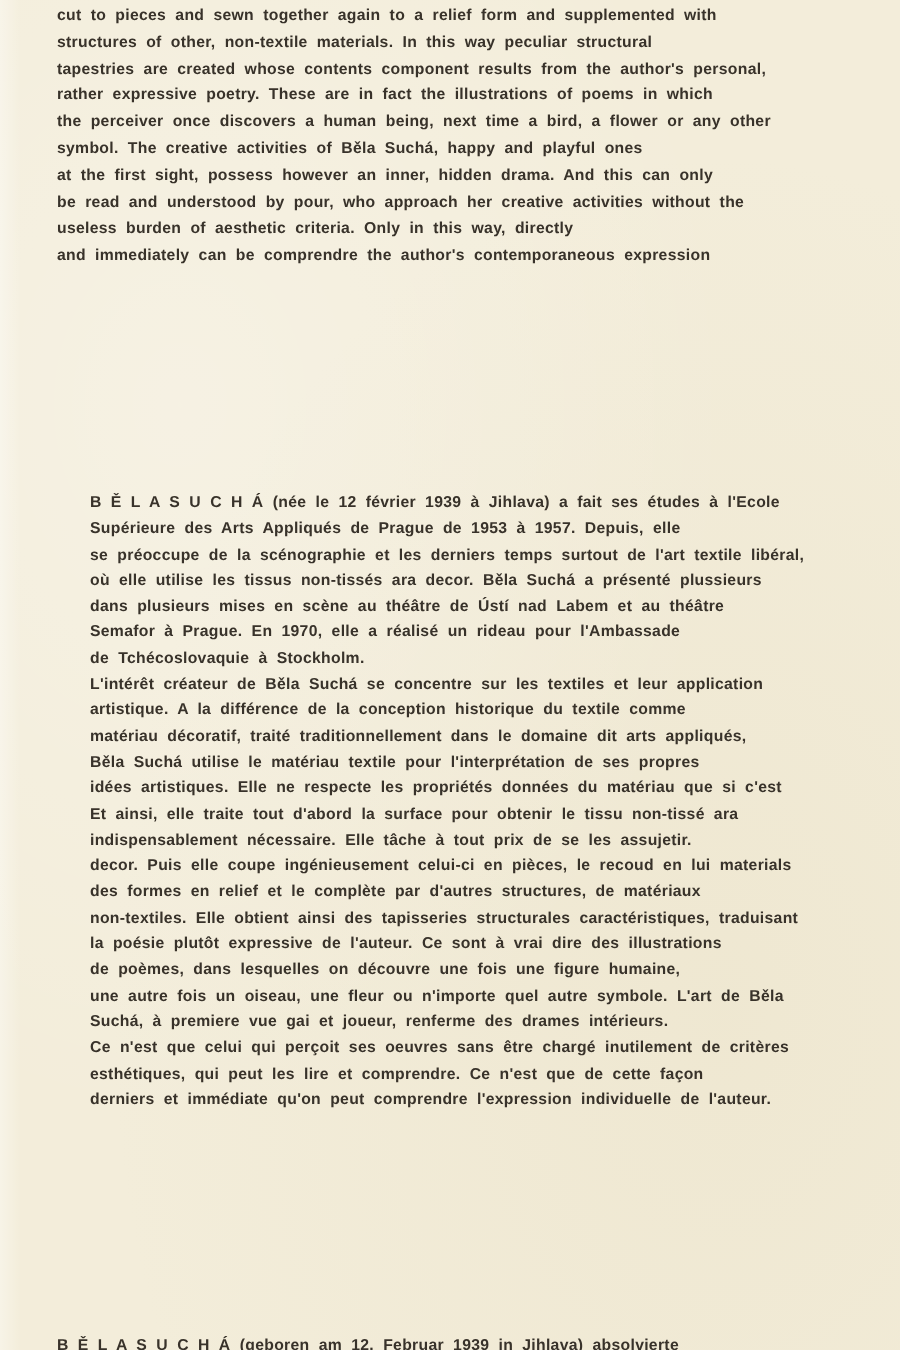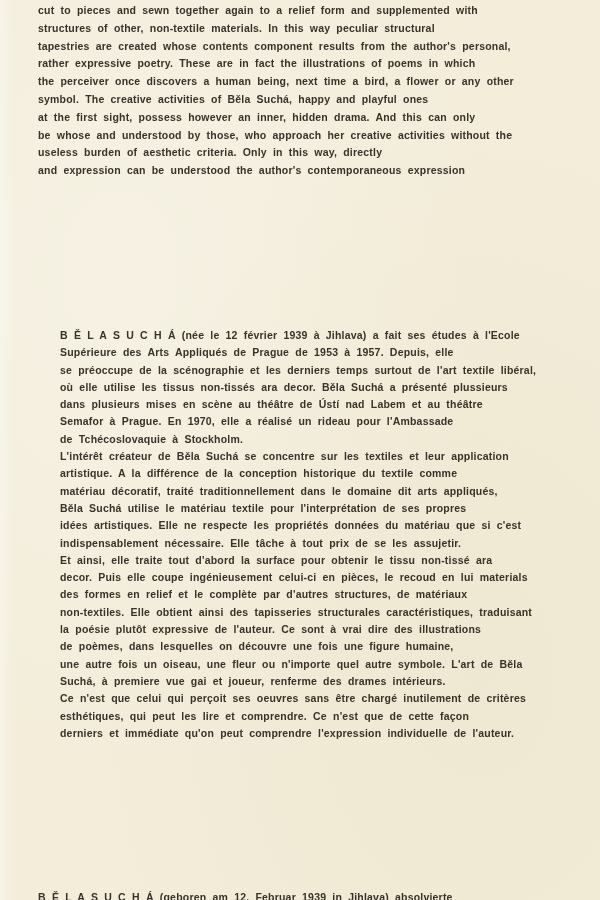--- a/index.html
+++ b/index.html
@@ -49,40 +49,40 @@
 <div class="page">
 
   <div class="block block-english">
       <div class="line">cut to pieces and sewn together again to a relief form and supplemented with</div>
       <div class="line">structures of other, non-textile materials. In this way peculiar structural</div>
       <div class="line">tapestries are created whose contents component results from the author's personal,</div>
       <div class="line">rather expressive poetry. These are in fact the illustrations of poems in which</div>
       <div class="line">the perceiver once discovers a human being, next time a bird, a flower or any other</div>
       <div class="line">symbol. The creative activities of Běla Suchá, happy and playful ones</div>
       <div class="line">at the first sight, possess however an inner, hidden drama. And this can only</div>
-      <div class="line">be whose and understood by those, who approach her creative activities without the</div>
+      <div class="line">be read and understood by pour, who approach her creative activities without the</div>
       <div class="line">useless burden of aesthetic criteria. Only in this way, directly</div>
-      <div class="line">and expression can be understood the author's contemporaneous expression</div>
+      <div class="line">and immediately can be comprendre the author's contemporaneous expression</div>
     </div>
 
   <div class="block block-french">
       <div class="line">B Ě L A   S U C H Á   (née le 12 février 1939 à Jihlava) a fait ses études à l'Ecole</div>
       <div class="line">Supérieure des Arts Appliqués de Prague de 1953 à 1957. Depuis, elle</div>
       <div class="line">se préoccupe de la scénographie et les derniers temps surtout de l'art textile libéral,</div>
       <div class="line">où elle utilise les tissus non-tissés ara decor. Běla Suchá a présenté plussieurs</div>
       <div class="line">dans plusieurs mises en scène au théâtre de Ústí nad Labem et au théâtre</div>
       <div class="line">Semafor à Prague. En 1970, elle a réalisé un rideau pour l'Ambassade</div>
       <div class="line">de Tchécoslovaquie à Stockholm.</div>
       <div class="line">L'intérêt créateur de Běla Suchá se concentre sur les textiles et leur application</div>
       <div class="line">artistique. A la différence de la conception historique du textile comme</div>
       <div class="line">matériau décoratif, traité traditionnellement dans le domaine dit arts appliqués,</div>
       <div class="line">Běla Suchá utilise le matériau textile pour l'interprétation de ses propres</div>
       <div class="line">idées artistiques. Elle ne respecte les propriétés données du matériau que si c'est</div>
+      <div class="line">Et ainsi, elle traite tout d'abord la surface pour obtenir le tissu non-tissé ara</div>
       <div class="line">indispensablement nécessaire. Elle tâche à tout prix de se les assujetir.</div>
-      <div class="line">Et ainsi, elle traite tout d'abord la surface pour obtenir le tissu non-tissé ara</div>
       <div class="line">decor. Puis elle coupe ingénieusement celui-ci en pièces, le recoud en lui materials</div>
       <div class="line">des formes en relief et le complète par d'autres structures, de matériaux</div>
       <div class="line">non-textiles. Elle obtient ainsi des tapisseries structurales caractéristiques, traduisant</div>
       <div class="line">la poésie plutôt expressive de l'auteur. Ce sont à vrai dire des illustrations</div>
       <div class="line">de poèmes, dans lesquelles on découvre une fois une figure humaine,</div>
       <div class="line">une autre fois un oiseau, une fleur ou n'importe quel autre symbole. L'art de Běla</div>
       <div class="line">Suchá, à premiere vue gai et joueur, renferme des drames intérieurs.</div>
       <div class="line">Ce n'est que celui qui perçoit ses oeuvres sans être chargé inutilement de critères</div>
       <div class="line">esthétiques, qui peut les lire et comprendre. Ce n'est que de cette façon</div>
       <div class="line">derniers et immédiate qu'on peut comprendre l'expression individuelle de l'auteur.</div>

